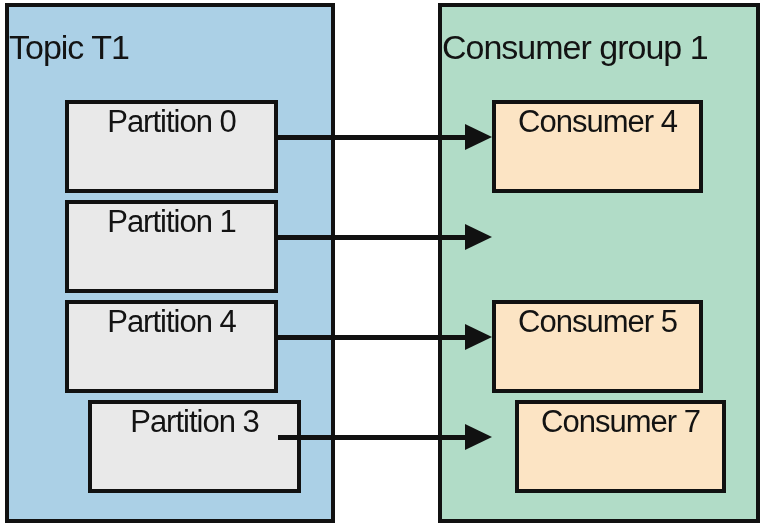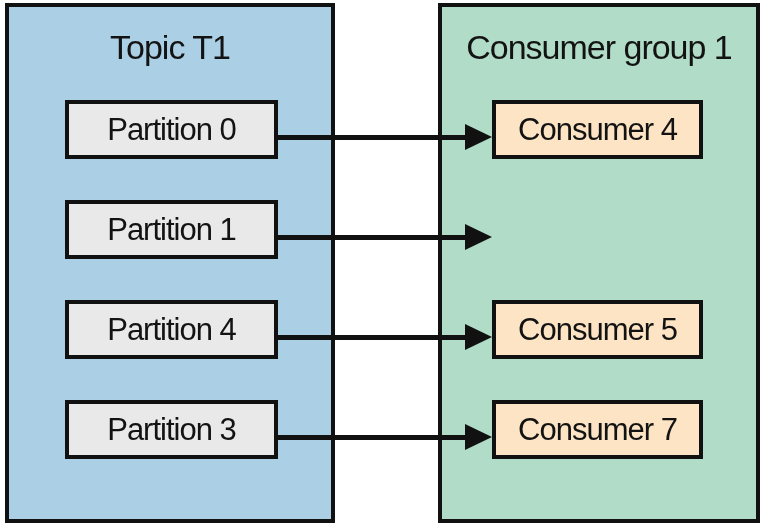--- a/index.html
+++ b/index.html
@@ -38,52 +38,50 @@
     left: 438px;
     width: 322px;
     background: var(--group-bg);
     text-decoration: underline;
   }
   .panel-title {
     position: absolute;
     left: 0;
     right: 0;
     top: 21px;
-    text-align: center;
     font-size: 34px;
     letter-spacing: -1px;
     line-height: 38px;
     white-space: nowrap;
     color: var(--text);
   }
   .node {
     position: absolute;
-    height: 59px;
+    height: 93px;
     border: 4px solid var(--line);
     display: flex;
-    align-items: center;
     justify-content: center;
     font-size: 31px;
     letter-spacing: -1px;
     white-space: nowrap;
   }
   .node.partition {
     left: 56px;
     width: 213px;
     background: var(--partition-bg);
   }
   .node.consumer {
     left: 50px;
     width: 211px;
     background: var(--consumer-bg);
   }
   .row-0 { top: 93px; }
   .row-1 { top: 193px; }
   .row-2 { top: 293px; }
-  .row-3 { top: 393px; }
+  .row-3 { top: 393px; margin-left: 23px; }
   .arrow {
     position: absolute;
     left: 278px;
     width: 214px;
     height: 0;
   }
   .arrow.a-0 { top: 137px; }
   .arrow.a-1 { top: 237px; }
   .arrow.a-2 { top: 337px; }
   .arrow.a-3 { top: 437px; }

